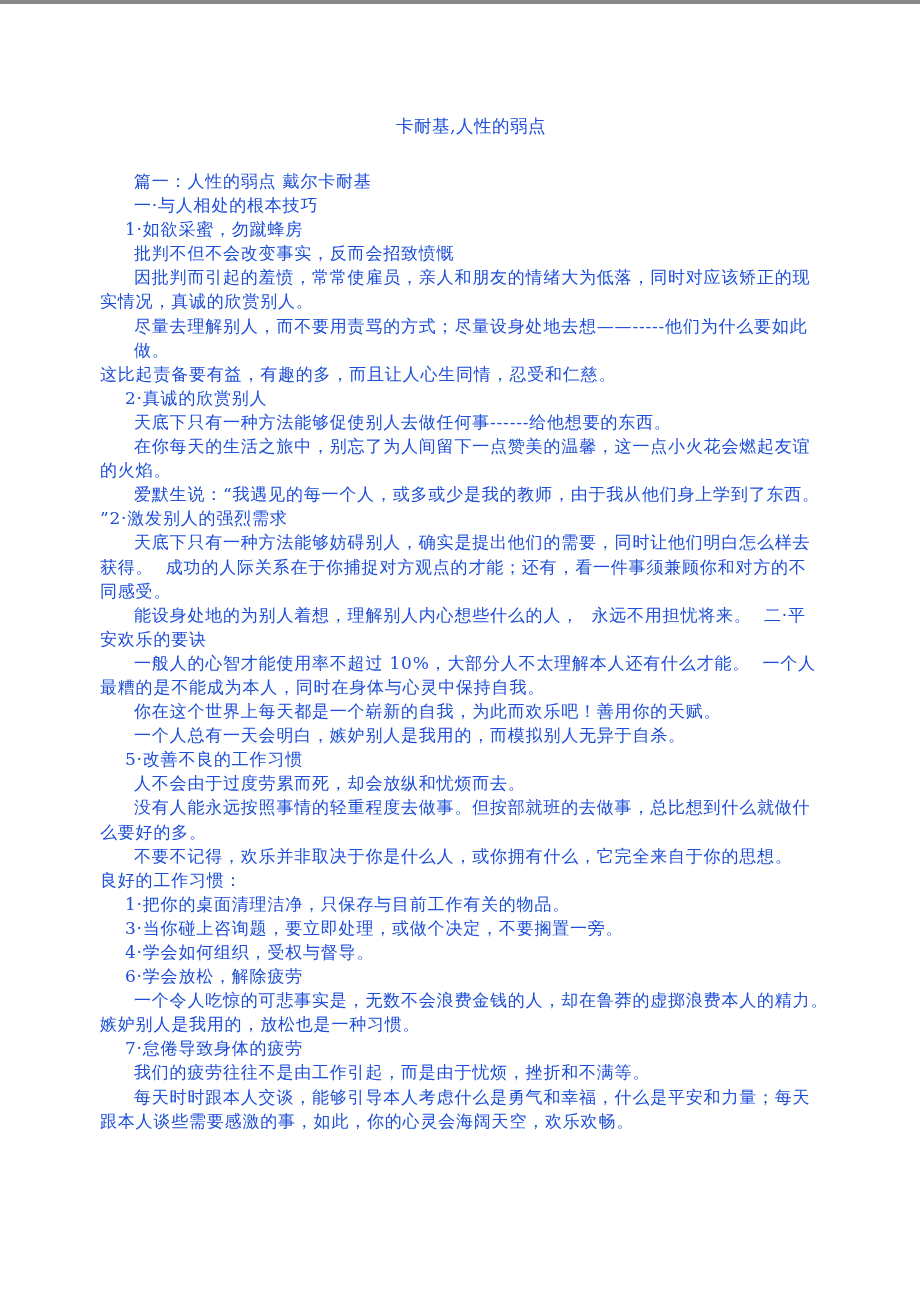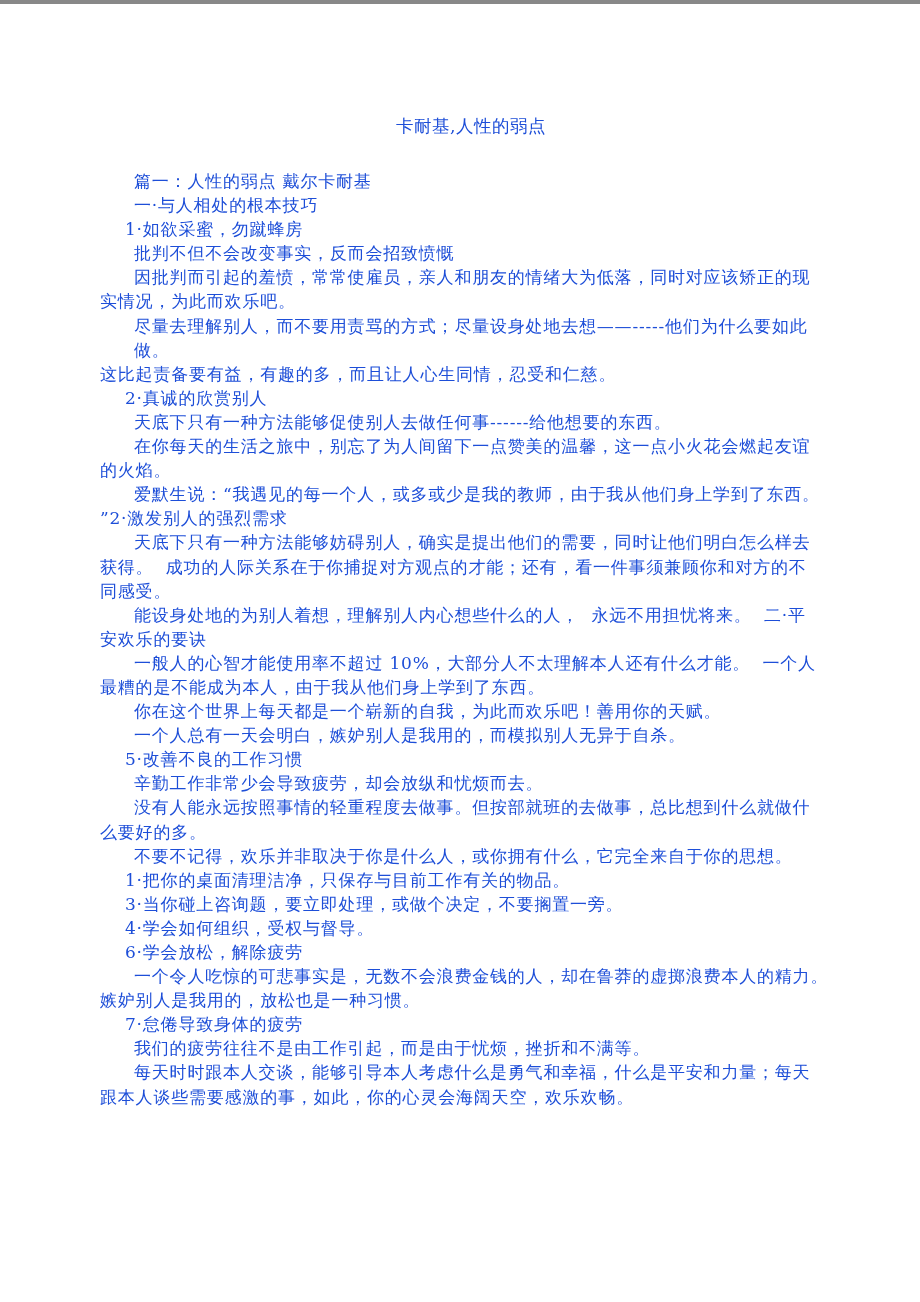--- a/index.html
+++ b/index.html
@@ -46,43 +46,44 @@
 <div class="page">
   <div class="doc">
     <div class="doc-title">卡耐基,人性的弱点</div>
     <div>
 
     <div class="line ind-p">篇一：人性的弱点 戴尔卡耐基</div>
         <div class="line ind-p">一·与人相处的根本技巧</div>
         <div class="line ind-n">1·如欲采蜜，勿蹴蜂房</div>
         <div class="line ind-p">批判不但不会改变事实，反而会招致愤慨</div>
         <div class="line ind-p">因批判而引起的羞愤，常常使雇员，亲人和朋友的情绪大为低落，同时对应该矫正的现</div>
-        <div class="line ind-c">实情况，为此而欢乐吧。</div>
+        <div class="line ind-c">实情况，真诚的欣赏别人。</div>
         <div class="line ind-p">尽量去理解别人，而不要用责骂的方式；尽量设身处地去想——-----他们为什么要如此做。</div>
         <div class="line ind-c">这比起责备要有益，有趣的多，而且让人心生同情，忍受和仁慈。</div>
         <div class="line ind-n">2·真诚的欣赏别人</div>
         <div class="line ind-p">天底下只有一种方法能够促使别人去做任何事------给他想要的东西。</div>
         <div class="line ind-p">在你每天的生活之旅中，别忘了为人间留下一点赞美的温馨，这一点小火花会燃起友谊</div>
         <div class="line ind-c">的火焰。</div>
         <div class="line ind-p">爱默生说：“我遇见的每一个人，或多或少是我的教师，由于我从他们身上学到了东西。</div>
         <div class="line ind-c">”2·激发别人的强烈需求</div>
         <div class="line ind-p">天底下只有一种方法能够妨碍别人，确实是提出他们的需要，同时让他们明白怎么样去</div>
         <div class="line ind-c">获得。  成功的人际关系在于你捕捉对方观点的才能；还有，看一件事须兼顾你和对方的不</div>
         <div class="line ind-c">同感受。</div>
         <div class="line ind-p">能设身处地的为别人着想，理解别人内心想些什么的人，  永远不用担忧将来。  二·平</div>
         <div class="line ind-c">安欢乐的要诀</div>
         <div class="line ind-p">一般人的心智才能使用率不超过 10%，大部分人不太理解本人还有什么才能。  一个人</div>
-        <div class="line ind-c">最糟的是不能成为本人，由于我从他们身上学到了东西。</div>
+        <div class="line ind-c">最糟的是不能成为本人，同时在身体与心灵中保持自我。</div>
         <div class="line ind-p">你在这个世界上每天都是一个崭新的自我，为此而欢乐吧！善用你的天赋。</div>
         <div class="line ind-p">一个人总有一天会明白，嫉妒别人是我用的，而模拟别人无异于自杀。</div>
         <div class="line ind-n">5·改善不良的工作习惯</div>
-        <div class="line ind-p">辛勤工作非常少会导致疲劳，却会放纵和忧烦而去。</div>
+        <div class="line ind-p">人不会由于过度劳累而死，却会放纵和忧烦而去。</div>
         <div class="line ind-p">没有人能永远按照事情的轻重程度去做事。但按部就班的去做事，总比想到什么就做什</div>
         <div class="line ind-c">么要好的多。</div>
         <div class="line ind-p">不要不记得，欢乐并非取决于你是什么人，或你拥有什么，它完全来自于你的思想。</div>
+        <div class="line ind-c">良好的工作习惯：</div>
         <div class="line ind-n">1·把你的桌面清理洁净，只保存与目前工作有关的物品。</div>
         <div class="line ind-n">3·当你碰上咨询题，要立即处理，或做个决定，不要搁置一旁。</div>
         <div class="line ind-n">4·学会如何组织，受权与督导。</div>
         <div class="line ind-n">6·学会放松，解除疲劳</div>
         <div class="line ind-p">一个令人吃惊的可悲事实是，无数不会浪费金钱的人，却在鲁莽的虚掷浪费本人的精力。</div>
         <div class="line ind-c">嫉妒别人是我用的，放松也是一种习惯。</div>
         <div class="line ind-n">7·怠倦导致身体的疲劳</div>
         <div class="line ind-p">我们的疲劳往往不是由工作引起，而是由于忧烦，挫折和不满等。</div>
         <div class="line ind-p">每天时时跟本人交谈，能够引导本人考虑什么是勇气和幸福，什么是平安和力量；每天</div>
         <div class="line ind-c">跟本人谈些需要感激的事，如此，你的心灵会海阔天空，欢乐欢畅。</div>

